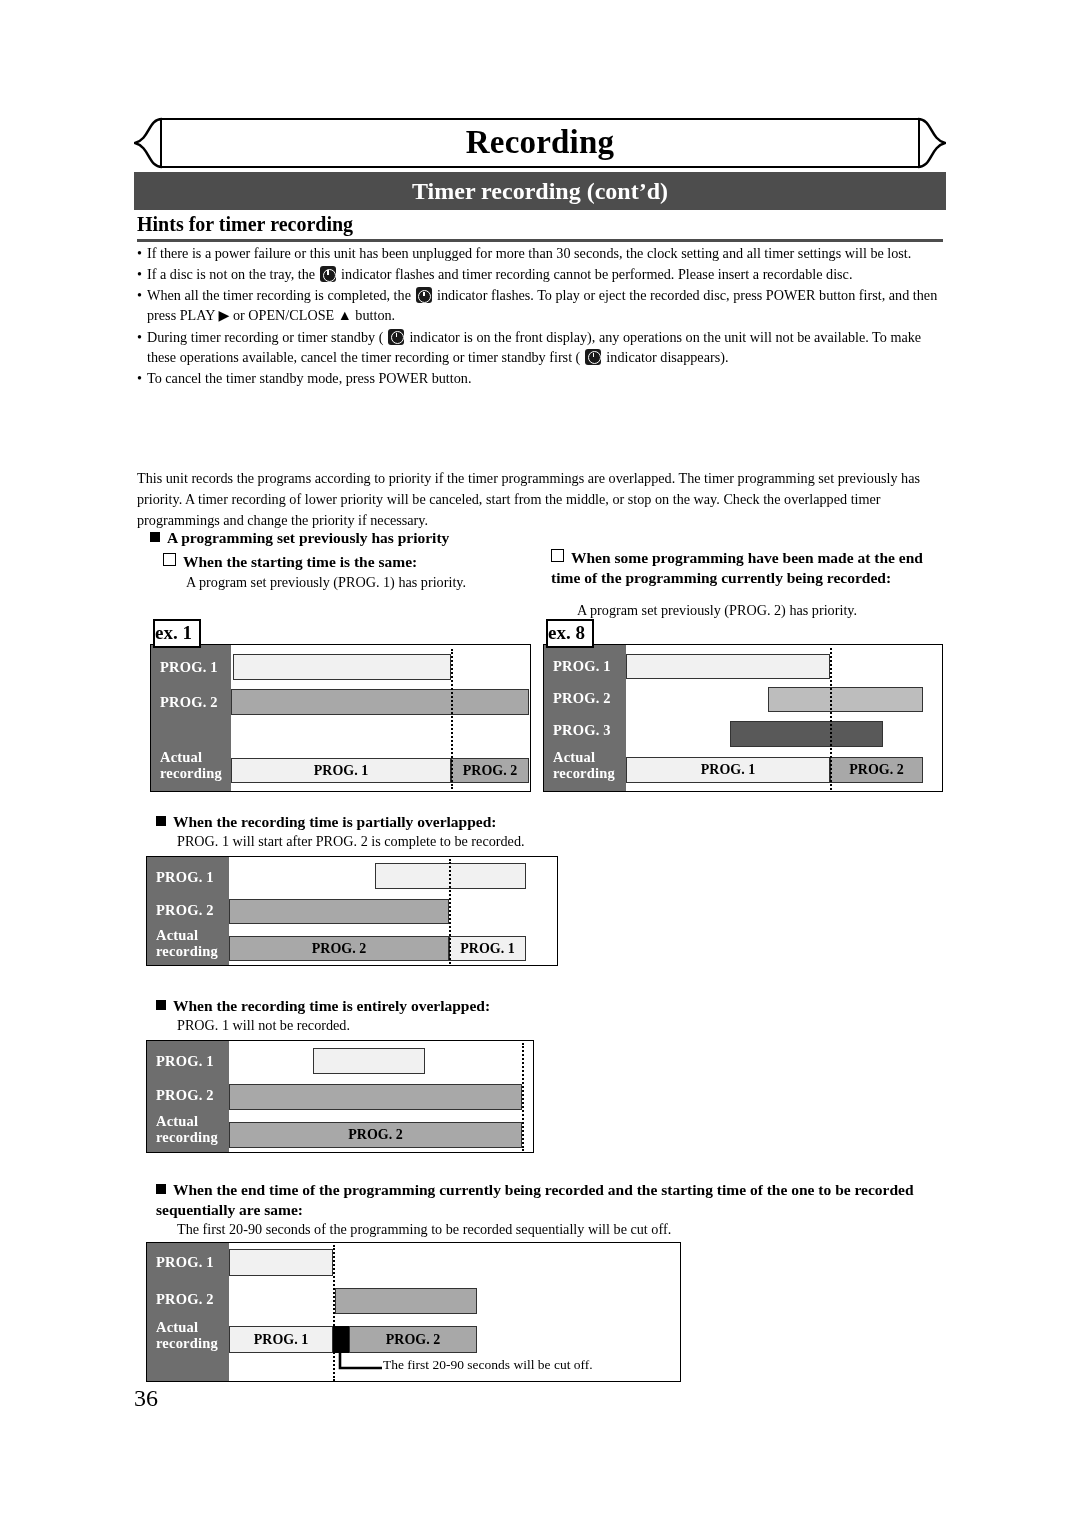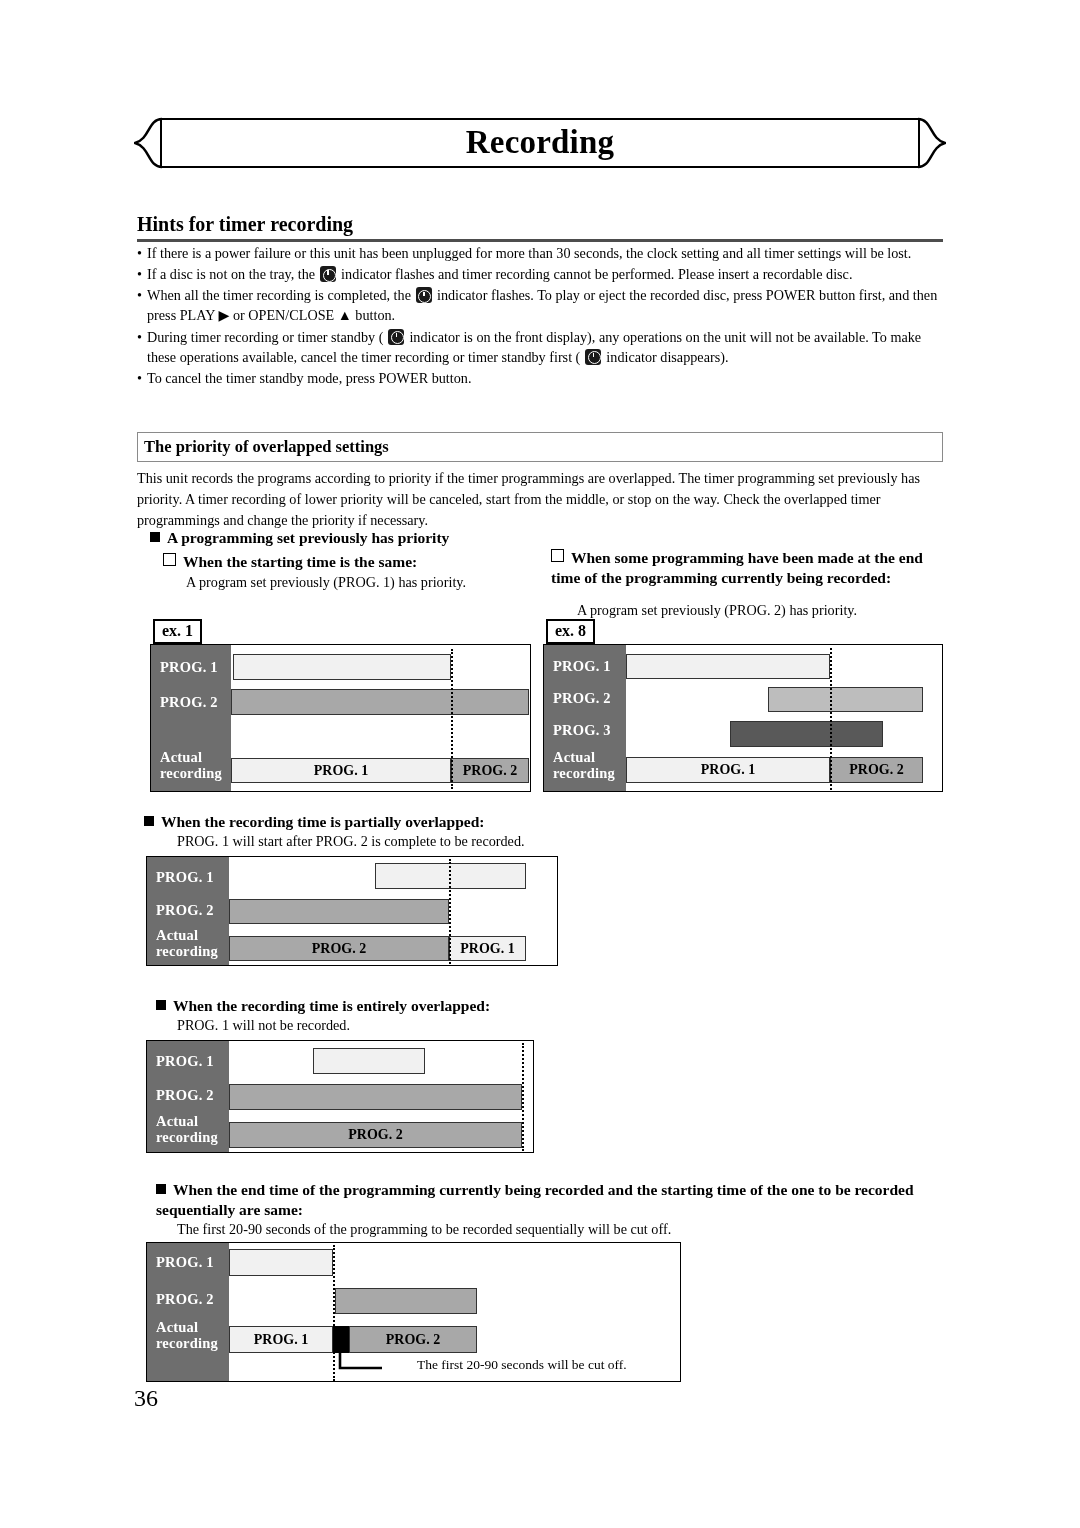--- a/index.html
+++ b/index.html
@@ -86,21 +86,21 @@
     background:#000; margin-right:7px; vertical-align:1px;
   }
   .osq::before {
     content:""; display:inline-block; width:11px; height:11px;
     border:1.8px solid #000; background:#fff; margin-right:7px; vertical-align:1px;
   }
 
   
   .ex-label {
     position:absolute; border:2px solid #000; background:#fff;
-    font-size:16px; font-weight:bold; padding:1px 7px 2px 7px; z-index:5;
+    font-size:19px; font-weight:bold; padding:1px 7px 2px 0; z-index:5;
     line-height:1.15;
   }
 
   
   .diagram { position:absolute; border:1.5px solid #000; background:#fff; }
   .dgm-label-col {
     position:absolute; left:0; top:0; bottom:0; background:#6e6e6e;
   }
   .dgm-row-label {
     position:absolute; color:#fff; font-size:14.5px; font-weight:bold;
@@ -139,20 +139,23 @@
       <path d="M28 2 C14 2, 16 22, 1 26 C16 30, 14 50, 28 50" fill="#fff" stroke="#000" stroke-width="2.5"></path>
     </svg>
     <svg class="banner-bracket" style="right:0" viewBox="0 0 30 52">
       <path d="M2 2 C16 2, 14 22, 29 26 C14 30, 16 50, 2 50" fill="#fff" stroke="#000" stroke-width="2.5"></path>
     </svg>
     <div class="banner-box">
       <div class="banner-title">Recording</div>
     </div>
   </div>
 
+  <div class="subbar">
+    <div class="subbar-title">Timer recording (cont’d)</div>
+  </div>
 
   <div class="sec-head">
     <div class="sec-head-text">Hints for timer recording</div>
     <div class="sec-head-rule"></div>
   </div>
 
   <div class="bullets">
 
     <div class="bullet">
       <span class="dot">•</span>
@@ -173,23 +176,20 @@
       <span class="dot">•</span>
       <span class="txt"><span>During timer recording or timer standby (</span><span class="ind-icon"></span><span>indicator is on the front display), any operations on the unit will not be available. To make these operations available, cancel the timer recording or timer standby first (</span><span class="ind-icon"></span><span>indicator disappears).</span></span>
     </div>
 
     <div class="bullet">
       <span class="dot">•</span>
       <span class="txt">To cancel the timer standby mode, press POWER button.</span>
     </div>
   </div>
 
-  <div class="prio-box">
-    <span>The priority of overlapped settings</span>
-  </div>
 
   <div class="prio-para">This unit records the programs according to priority if the timer programmings are overlapped. The timer programming set previously has priority.  A timer recording of lower priority will be canceled, start from the middle, or stop on the way.  Check the overlapped timer programmings and change the priority if necessary.</div>
 
   <div class="hd-sq osq" style="left:163px; top:552px; width:360px;">When the starting time is the same:</div>
 
   <div class="hd-sq sq" style="left:150px; top:528px; width:560px;">A programming set previously has priority</div>
   <div class="cap" style="left:186px; top:574px; font-size:14.2px;">A program set previously (PROG. 1) has priority.</div>
 
   <div class="hd-sq osq" style="left:551px; top:548px; width:380px;">When some programming have been made at the end time of the programming currently being recorded:</div>
   <div class="cap" style="left:577px; top:602px; font-size:14.2px;">A program set previously (PROG. 2) has priority.</div>
@@ -235,21 +235,21 @@
     <div class="bar bar-p1" style="left:82px; top:112px; width:204px; height:26px;">
       <span>PROG. 1</span>
     </div>
     <div class="bar bar-p2" style="left:286px; top:112px; width:93px; height:26px;">
       <span>PROG. 2</span>
     </div>
 
     <div class="vdot" style="left:286px; top:3px; height:142px;"></div>
   </div>
 
-  <div class="hd-sq sq" style="left:144px; top:812px; width:620px;">When the recording time is partially overlapped:</div>
+  <div class="hd-sq sq" style="left:156px; top:812px; width:620px;">When the recording time is partially overlapped:</div>
   <div class="cap" style="left:177px; top:833px; font-size:14.2px;">PROG. 1 will start after PROG. 2 is complete to be recorded.</div>
 
   <div class="diagram" style="left:146px; top:856px; width:412px; height:110px;">
     <div class="dgm-label-col" style="width:82px;"></div>
     <div class="dgm-row-label" style="top:12px;">PROG. 1</div>
     <div class="dgm-row-label" style="top:45px;">PROG. 2</div>
     <div class="dgm-row-label" style="top:70px;">
       <span>Actual</span><br>
       <span>recording</span>
     </div>
@@ -310,18 +310,18 @@
     <div class="bar bar-black" style="left:186px; top:83px; width:16px; height:27px;"></div>
     <div class="bar bar-p2" style="left:202px; top:83px; width:128px; height:27px;">
       <span>PROG. 2</span>
     </div>
 
     <div class="vdot" style="left:186px; top:2px; height:136px;"></div>
 
     <svg class="leader" style="left:190px; top:108px; width:46px; height:22px;" viewBox="0 0 46 22">
       <path d="M3 0 L3 17 L45 17" fill="none" stroke="#000" stroke-width="2.6"></path>
     </svg>
-    <div class="cap" style="left:236px; top:114px;margin-left:34px;">The first 20-90 seconds will be cut off.</div>
+    <div class="cap" style="left:236px; top:114px;">The first 20-90 seconds will be cut off.</div>
   </div>
 
   <div class="pagenum">36</div>
 
 </div>
 
 </body></html>

